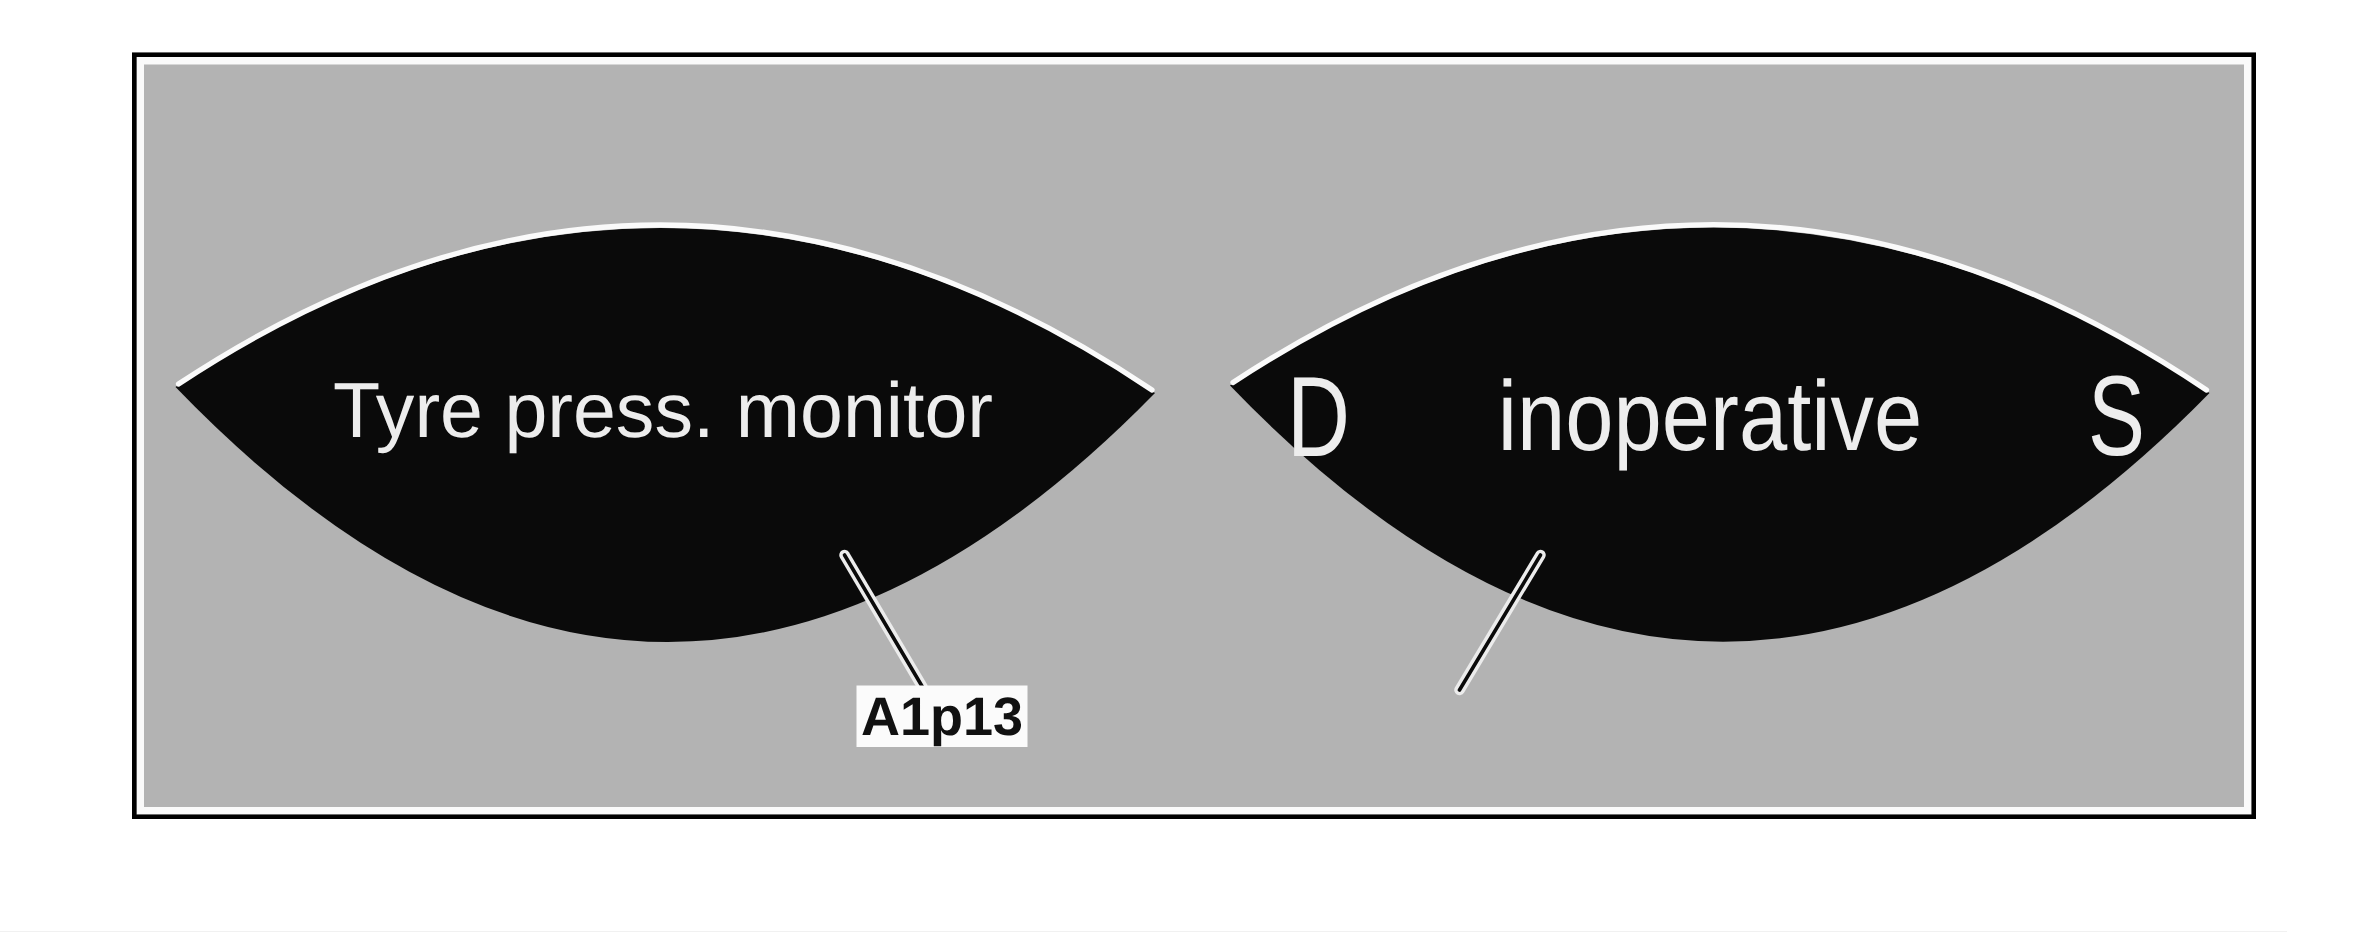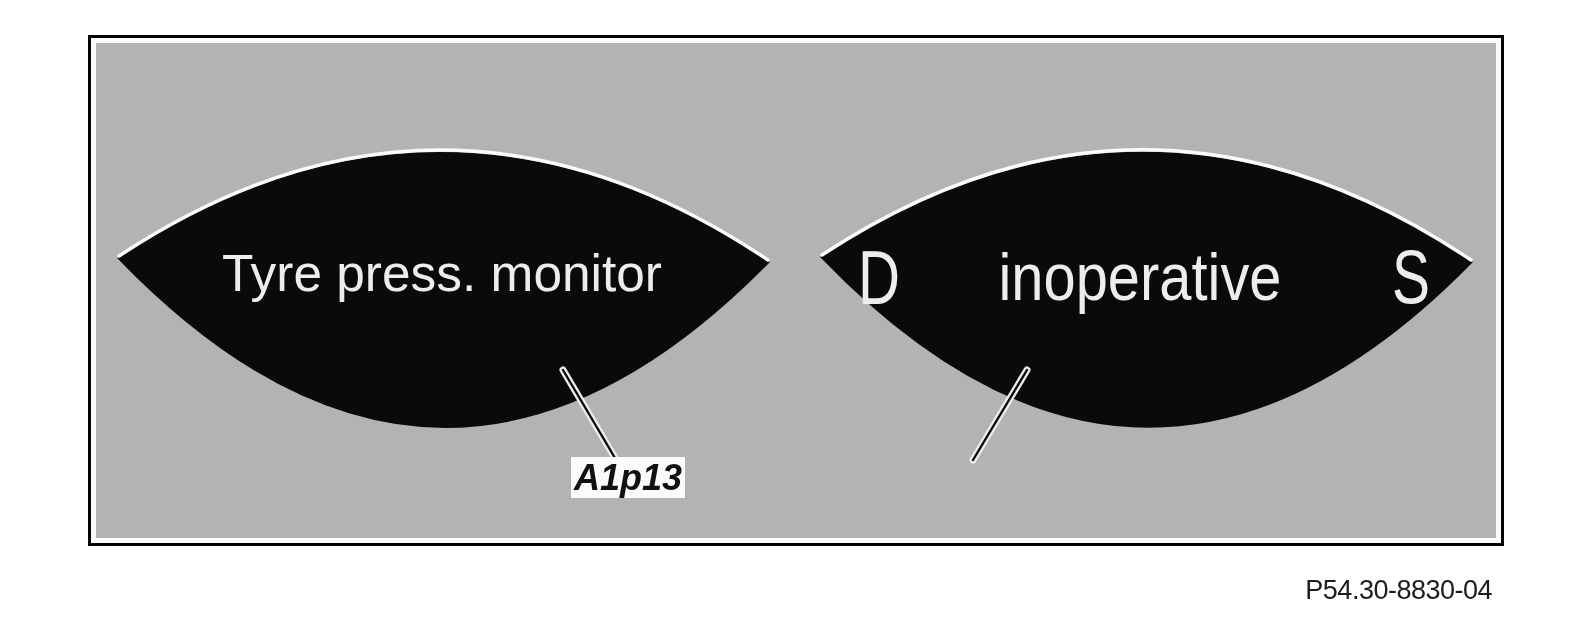--- a/index.html
+++ b/index.html
@@ -55,17 +55,16 @@
     <g>
       <line class="needle-casing" x1="563" y1="370" x2="615" y2="458"></line>
       <line class="needle-core" x1="563" y1="370" x2="615" y2="458"></line>
     </g>
     <g>
       <line class="needle-casing" x1="1027" y1="370" x2="973" y2="460"></line>
       <line class="needle-core" x1="1027" y1="370" x2="973" y2="460"></line>
     </g>
   </svg>
 
-  <div class="component-label" style="left:571px;top:457px;font-style:italic;">A1p13</div>
+  <div class="component-label" style="left:571px;top:457px;">A1p13</div>
 
-  <div class="figure-code">P54.30-8830-04</div>
 
 </div>
 
 </body></html>

